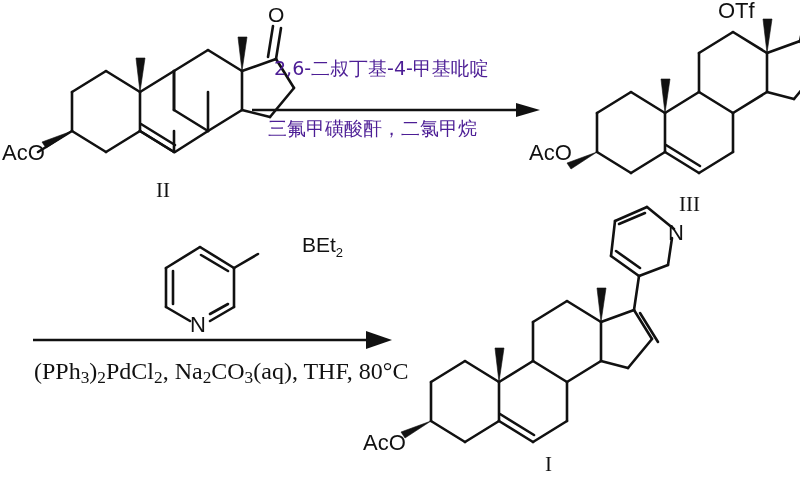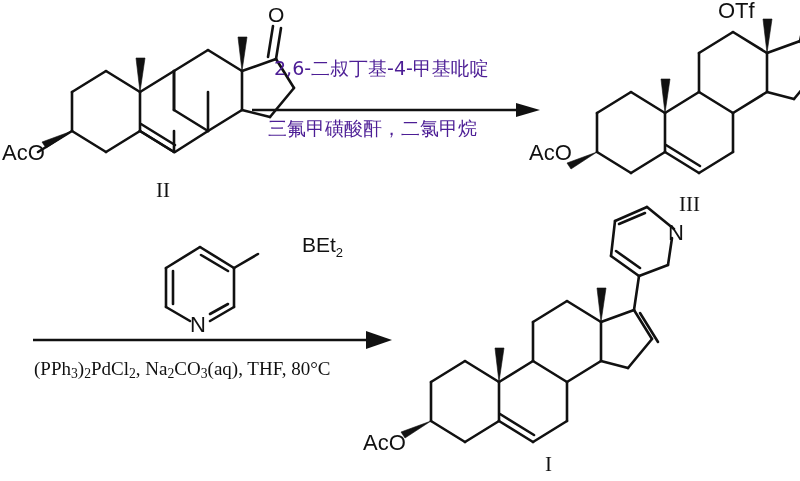--- a/index.html
+++ b/index.html
@@ -57,21 +57,21 @@
     white-space: nowrap;
   }
   .cn-line {
     font-family: "DejaVu Sans", sans-serif;
     font-size: 19px;
     letter-spacing: 0px;
     color: #4c1d95;
   }
   .cond-serif {
     font-family: "Liberation Serif", serif;
-    font-size: 19px;
+    font-size: 24px;
     color: #111111;
     white-space: nowrap;
   }
   .cond-serif sub {
     font-size: 0.72em;
     vertical-align: -0.22em;
   }
   .romanlabel {
     position: absolute;
     font-family: "Liberation Serif", serif;

